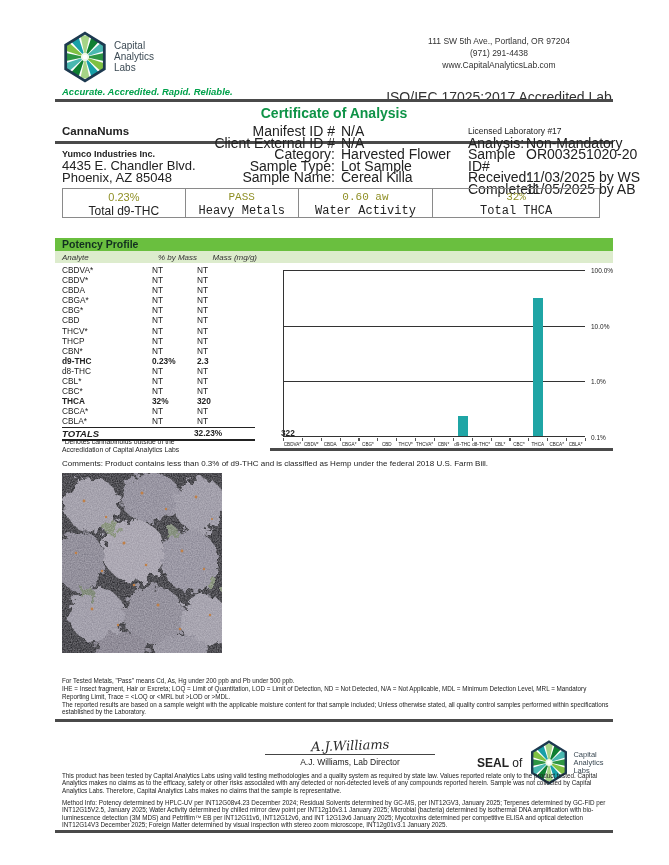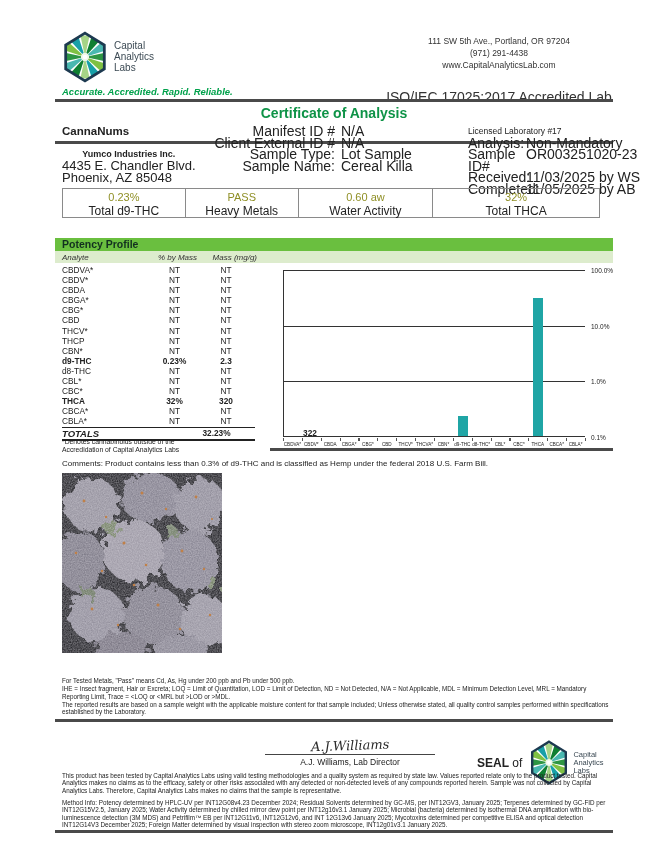--- a/index.html
+++ b/index.html
@@ -14,43 +14,43 @@
   .brand-lines { font-size:10px; line-height:11px; color:#3c4a54; padding-top:9px; }
   .tagline { position:absolute; left:62px; top:86px; font-size:9.5px; font-weight:bold; font-style:italic; color:#00a14b; }
   .addr-block { position:absolute; left:380px; top:35px; width:238px; text-align:center; font-size:8.5px; line-height:12px; color:#333; }
   .iso-line { position:absolute; left:380px; top:89px; width:238px; text-align:center; font-size:14px; color:#333; }
   
   .title-bar { position:absolute; left:55px; top:99px; width:558px; border-top:3px solid #4a4a4a; border-bottom:3px solid #4a4a4a; text-align:center; padding:2px 0 19px; }
   .title-text { color:#0e9347; font-weight:bold; font-size:14px; }
   
   .client-block { position:absolute; left:62px; top:125px; }
   .client-name { font-size:11.5px; font-weight:bold; margin-bottom:11px; }
-  .client-company { font-size:9px; font-weight:bold; line-height:12px;text-align:center; }
+  .client-company { font-size:9px; font-weight:bold; line-height:12px; }
   .client-addr { font-size:13px; line-height:12px; }
   .kv-row { display:flex; font-size:14px; line-height:11.6px; }
   .manifest-block { position:absolute; left:200px; top:126px; }
   .manifest-block .kv-label { width:135px; text-align:right; }
   .kv-value { margin-left:6px; }
   .lab-block { position:absolute; left:440px; top:126px; font-size:8.5px; line-height:11.6px;margin-left:28px; }
   .lab-block .kv-label { width:52px; text-align:left; }
   
   .summary-row { position:absolute; left:62px; top:188px; width:538px; height:30px; display:flex; }
   .sum-box { border:1px solid #8a8a8a; text-align:center; padding-top:2px; }
   .sum-box:nth-child(1){width:23%;} .sum-box:nth-child(2){width:21%;}
   .sum-box:nth-child(3){width:25%;} .sum-box:nth-child(4){width:31%; }
-  .sum-box + .sum-box { border-left:none; }
+  .sum-box + .sum-box { border-left:none;font-family:Liberation Mono, monospace; }
   .sum-value { font-size:11px; color:#8f8f25; }
   .sum-label { font-size:12px; color:#222; margin-top:1px; }
   
   .potency-header { position:absolute; left:55px; top:238px; width:558px; height:13px; background:#6abf3f; font-size:10.5px; font-weight:bold; color:#12301f; padding-left:7px; line-height:13px; }
   .potency-cols { position:absolute; left:55px; top:251px; width:558px; height:12px; background:#ddeccd; display:grid; grid-template-columns:90px 45px 60px 1fr; padding-left:7px; align-items:center; font-size:8px; font-style:italic; color:#333; }
   .pc-right { text-align:right; }
   .potency-table { position:absolute; left:62px; top:265px; width:193px; }
   .p-row { display:grid; grid-template-columns:90px 45px 58px; font-size:8.3px; line-height:10.1px; }
-  .p-c1,.p-c2 { text-align:center; }
+  .p-c1,.p-c2 { text-align:left; }
   .p-row.bold span { font-weight:bold; }
   .totals-row { display:grid; grid-template-columns:90px 45px 58px; border-top:1px solid #222; border-bottom:2px solid #222; font-weight:bold; font-size:8.3px; line-height:11px;gap:42px; }
   .totals-row .t-label { font-style:italic; font-size:9.5px; }
   .footnote { position:absolute; left:62px; top:438px; width:152px; font-size:6.8px; line-height:8px; color:#222; }
   
   .chart-plot { position:absolute; left:283px; top:270px; width:302px; height:167px; border-top:1px solid #333; border-bottom:1px solid #333; border-left:1px solid #333; }
   .gridline { position:absolute; left:0; width:100%; height:1px; background:#333; }
   .g1 { top:33.33%; } .g2 { top:66.67%; }
   .chart-bars { position:absolute; left:0; top:0; width:100%; height:100%; display:flex; align-items:flex-end; }
   .bar-slot { flex:1; display:flex; justify-content:center; align-items:flex-end; height:100%; }
@@ -146,38 +146,42 @@
   <div class="manifest-block">
       <div class="kv-row">
         <span class="kv-label">Manifest ID #</span>
         <span class="kv-value">N/A</span>
       </div>
       <div class="kv-row">
         <span class="kv-label">Client External ID #</span>
         <span class="kv-value">N/A</span>
       </div>
       <div class="kv-row">
+        <span class="kv-label">Category:</span>
+        <span class="kv-value">Harvested Flower</span>
+      </div>
+      <div class="kv-row">
         <span class="kv-label">Sample Type:</span>
         <span class="kv-value">Lot Sample</span>
       </div>
       <div class="kv-row">
         <span class="kv-label">Sample Name:</span>
         <span class="kv-value">Cereal Killa</span>
       </div>
     </div>
   <div class="lab-block">
     <div>Licensed Laboratory #17</div>
     <div>
         <div class="kv-row">
           <span class="kv-label">Analysis:</span>
           <span class="kv-value">Non-Mandatory</span>
         </div>
         <div class="kv-row">
           <span class="kv-label">Sample ID#</span>
-          <span class="kv-value">OR003251020-23</span>
+          <span class="kv-value">OR003251020-20</span>
         </div>
         <div class="kv-row">
           <span class="kv-label">Received:</span>
           <span class="kv-value">11/03/2025 by WS</span>
         </div>
         <div class="kv-row">
           <span class="kv-label">Completed:</span>
           <span class="kv-value">11/05/2025 by AB</span>
         </div>
       </div>

